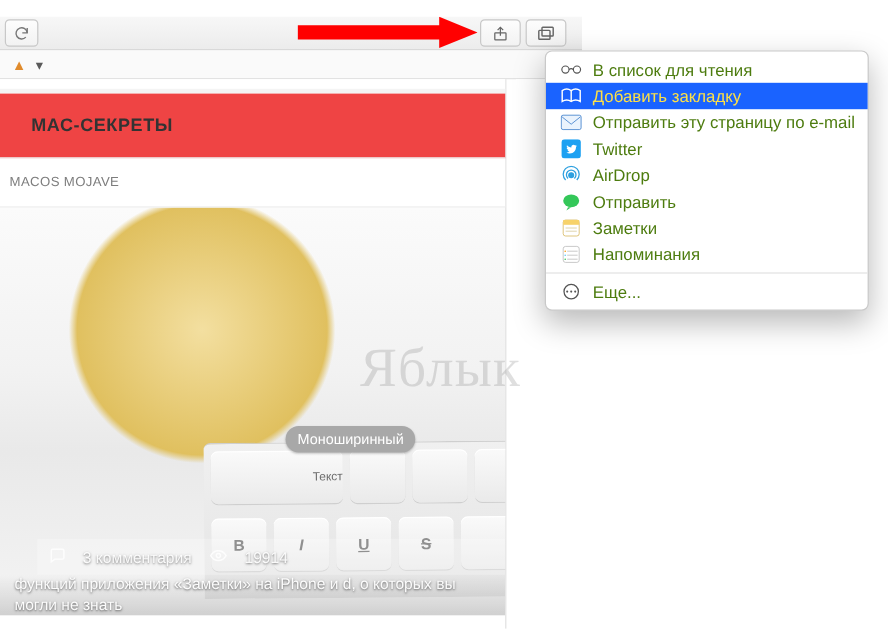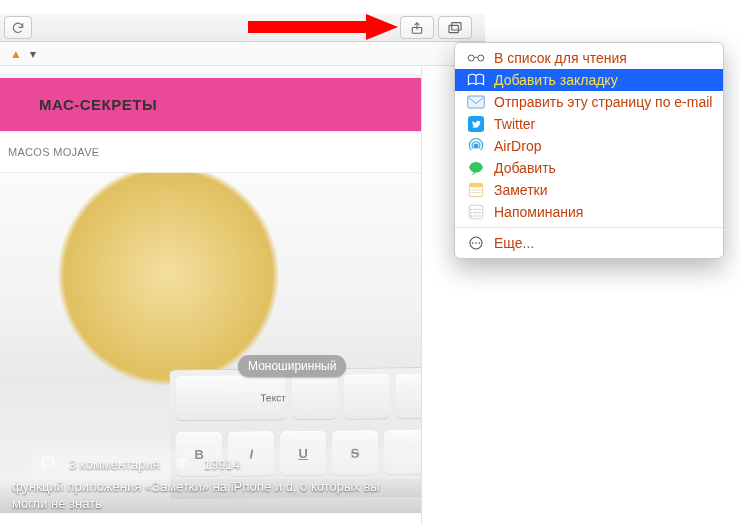--- a/index.html
+++ b/index.html
@@ -46,21 +46,21 @@
   }
   .bmbar .cone { color:#e08b2c; }
 
   
   .content {
     position:absolute; left:0; top:66px; width:422px; bottom:0;
     border-right:1px solid #e0e0e0;
   }
   .white-split { height:12px; background:#fff; border-bottom:4px solid #f4f4f4; }
   .heading-row {
-    background:#ec4899; padding:18px 0 18px 39px;
+    background:#ef4444; padding:18px 0 18px 26px;
     border-bottom:1px solid #ececec;
     font-weight:600; letter-spacing:0.5px; font-size:15px; color:#333;
   }
   .subnav {
     background:#fff; padding:14px 0 14px 8px;
     border-bottom:1px solid #ececec;
     font-size:11px; color:#7d7d7d; letter-spacing:0.3px;
   }
   .article {
     position:relative; height:340px; overflow:hidden;
@@ -128,21 +128,21 @@
   .menu {
     position:absolute; left:454px; top:42px; width:270px;
     background:#fff; border:1px solid #c9c9c9; border-radius:6px;
     box-shadow:0 10px 26px rgba(0,0,0,0.28);
     padding:4px 0;
     font-size:14px;
   }
   .menu-item {
     display:flex; align-items:center; gap:9px;
     padding:3px 14px 3px 12px;
-    color:#c2410c; white-space:nowrap;
+    color:#4d7c0f; white-space:nowrap;
   }
   .menu-item.selected { background:#1a63ff; color:#fde047; }
   .menu-item .mi-icon { width:18px; height:16px; display:flex; align-items:center; justify-content:center; }
   .menu-sep { height:1px; background:#e2e2e2; margin:4px 0; }
   .menu-item.selected svg path, .menu-item.selected svg rect, .menu-item.selected svg circle { stroke:#fff; fill:none; }
 
 </style>
 </head>
 <body>
 
@@ -223,20 +223,21 @@
             </svg>
         </span>
         <span>19914</span>
       </div>
       <div class="overlay-title">функций приложения «Заметки» на iPhone и d, о которых вы могли не знать</div>
     </div>
   </div>
 
   <div class="rightcol"></div>
 
+  <div class="watermark">Яблык</div>
 
   <svg class="arrow" viewBox="0 0 150 26">
     <line x1="0" y1="13" x2="120" y2="13" stroke="#ff0000" stroke-width="12"></line>
     <polygon points="150,13 118,0 118,26" fill="#ff0000"></polygon>
   </svg>
 
   <div class="menu">
     <div class="menu-item">
       <span class="mi-icon">
         <svg width="18" height="12" viewBox="0 0 30 14" fill="none" stroke="#555" stroke-width="1.6">
@@ -284,21 +285,21 @@
       </span>
       <span>AirDrop</span>
     </div>
     <div class="menu-item">
       <span class="mi-icon">
         <svg width="18" height="16" viewBox="0 0 24 24">
             <ellipse cx="12" cy="11" rx="10" ry="8" fill="#34c759"></ellipse>
             <path d="M8 19l-2 4 6-4" fill="#34c759"></path>
           </svg>
       </span>
-      <span>Добавить</span>
+      <span>Отправить</span>
     </div>
     <div class="menu-item">
       <span class="mi-icon">
         <svg width="18" height="16" viewBox="0 0 24 24">
             <rect x="2" y="2" width="20" height="20" rx="3" fill="#fff" stroke="#d7b85e"></rect>
             <rect x="2" y="2" width="20" height="6" fill="#f7d26a"></rect>
             <line x1="5" y1="12" x2="19" y2="12" stroke="#d7c998"></line>
             <line x1="5" y1="16" x2="19" y2="16" stroke="#d7c998"></line>
           </svg>
       </span>

